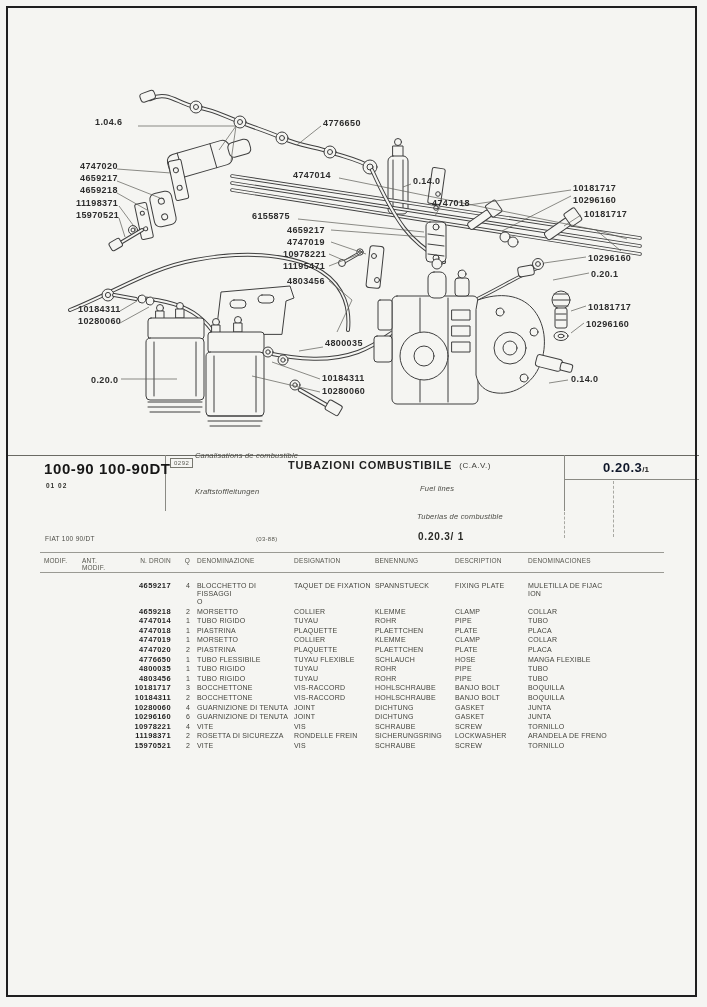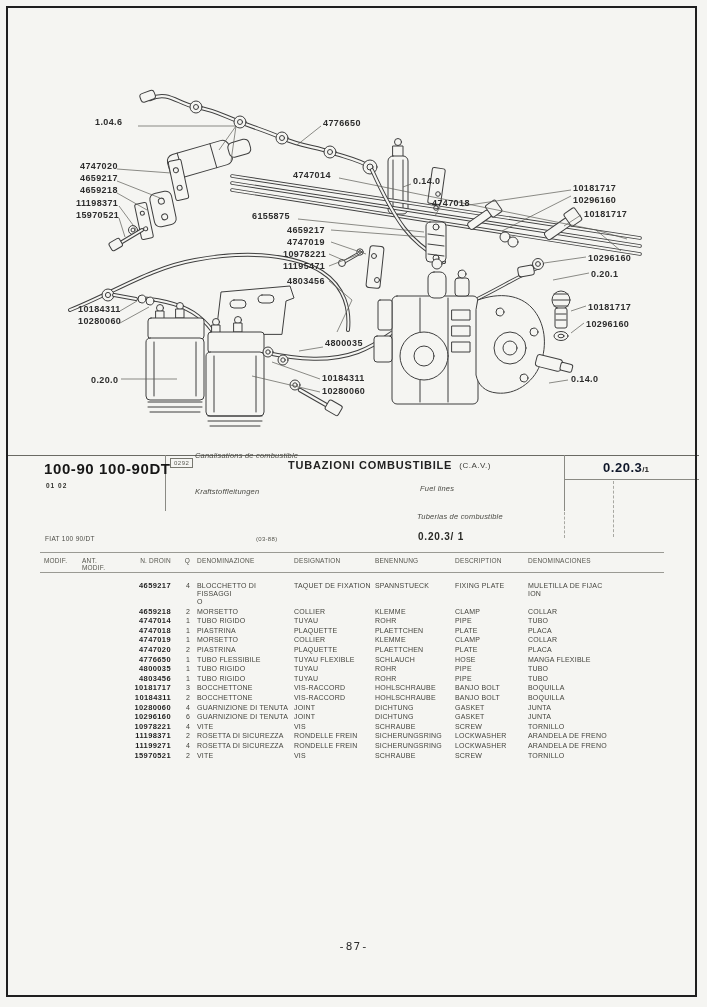--- a/index.html
+++ b/index.html
@@ -526,37 +526,25 @@
         <div class="cell c3">2</div>
         <div class="cell c4">ROSETTA DI SICUREZZA</div>
         <div class="cell c5">RONDELLE FREIN</div>
         <div class="cell c6">SICHERUNGSRING</div>
         <div class="cell c7">LOCKWASHER</div>
         <div class="cell c8">ARANDELA DE FRENO</div>
       </div>
       <div class="trow">
         <div class="cell c0"></div>
         <div class="cell c1"></div>
-        <div class="cell c2">11199271</div>
-        <div class="cell c3">4</div>
-        <div class="cell c4">ROSETTA DI SICUREZZA</div>
-        <div class="cell c5">RONDELLE FREIN</div>
-        <div class="cell c6">SICHERUNGSRING</div>
-        <div class="cell c7">LOCKWASHER</div>
-        <div class="cell c8">ARANDELA DE FRENO</div>
-      </div>
-      <div class="trow">
-        <div class="cell c0"></div>
-        <div class="cell c1"></div>
         <div class="cell c2">15970521</div>
         <div class="cell c3">2</div>
         <div class="cell c4">VITE</div>
         <div class="cell c5">VIS</div>
         <div class="cell c6">SCHRAUBE</div>
         <div class="cell c7">SCREW</div>
         <div class="cell c8">TORNILLO</div>
       </div>
     </div>
 
-  <div class="footer">-87-</div>
 
   <div class="frame"></div>
 </div>
 
 </body></html>

